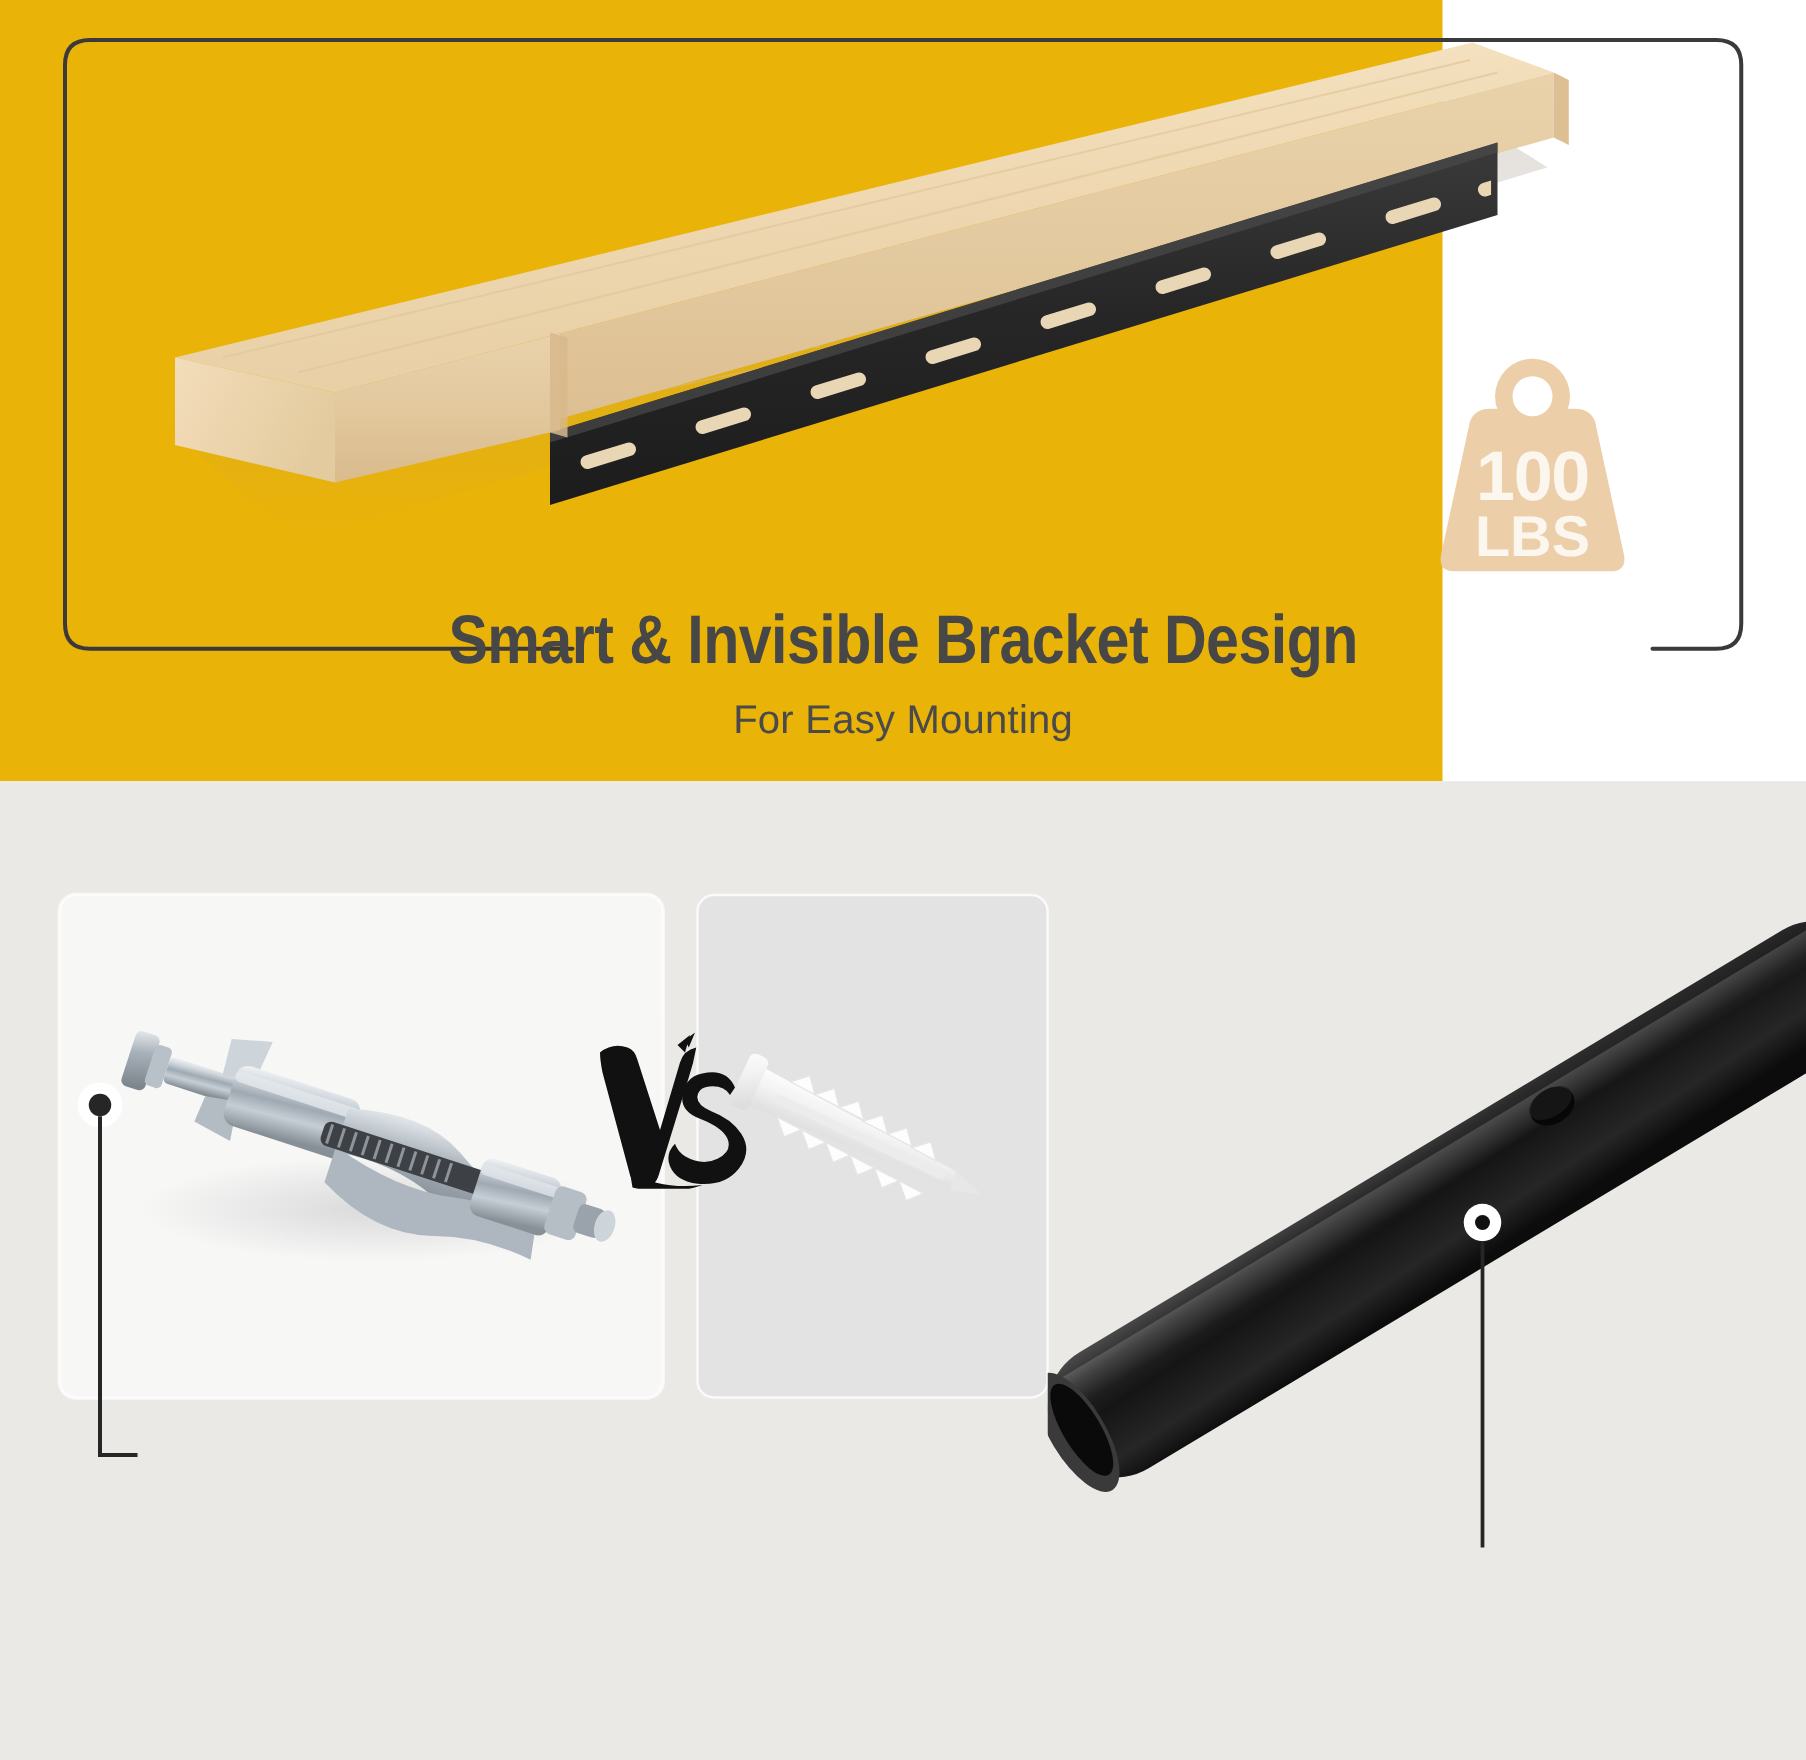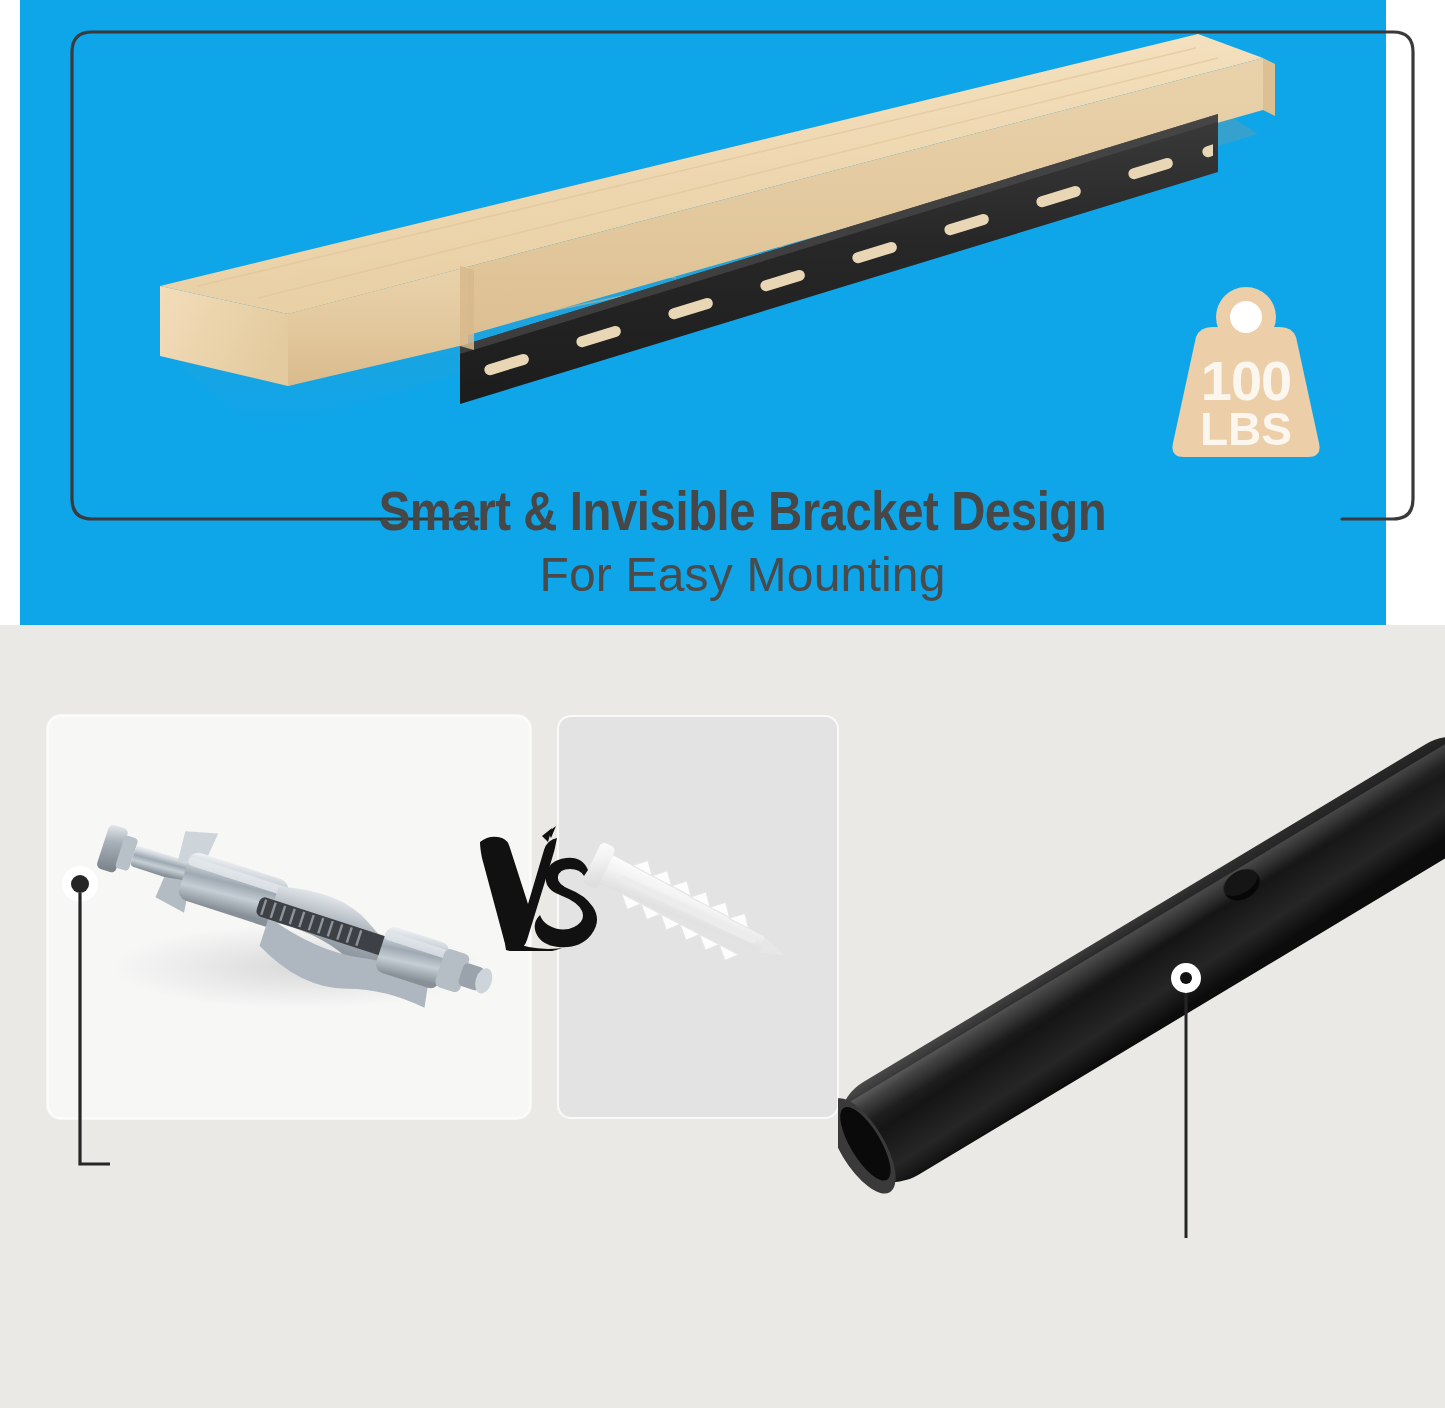--- a/index.html
+++ b/index.html
@@ -17,24 +17,23 @@
     width: 1445px;
     height: 1408px;
     overflow: hidden;
     background: #ffffff;
   }
 
   
   #top-panel {
     position: absolute;
     left: 0; top: 0;
-    width: 1366px;
+    width: 1154px;
     height: 625px;
-    background: #0ea5e9;
-    margin-left: 20px;
+    background: #eab308;
   }
 
   
   #frame-svg {
     position: absolute;
     left: 0; top: 0;
     width: 1445px;
     height: 625px;
   }
 
@@ -90,21 +89,21 @@
     white-space: nowrap;
   }
   #subhead {
     position: absolute;
     left: 0;
     top: 551px;
     width: 1445px;
     text-align: center;
     font-family: "Liberation Sans", sans-serif;
     font-weight: normal;
-    font-size: 48px;
+    font-size: 32px;
     line-height: 48px;
     color: #4a4a4a;
     letter-spacing: 0.2px;
     white-space: nowrap;
   }
 
   
   #bottom-panel {
     position: absolute;
     left: 0; top: 625px;

